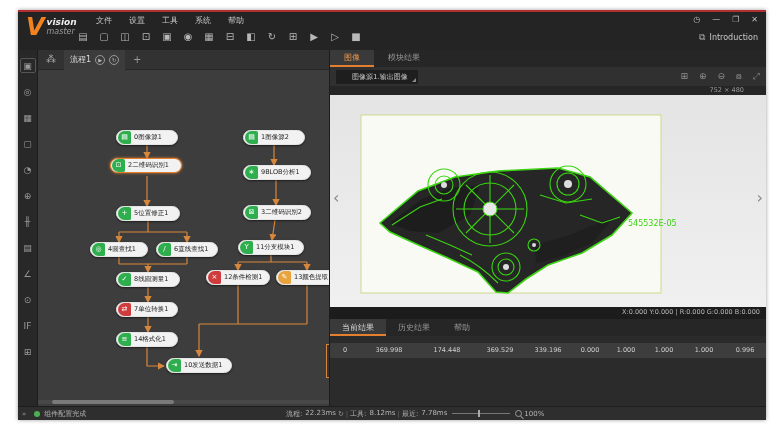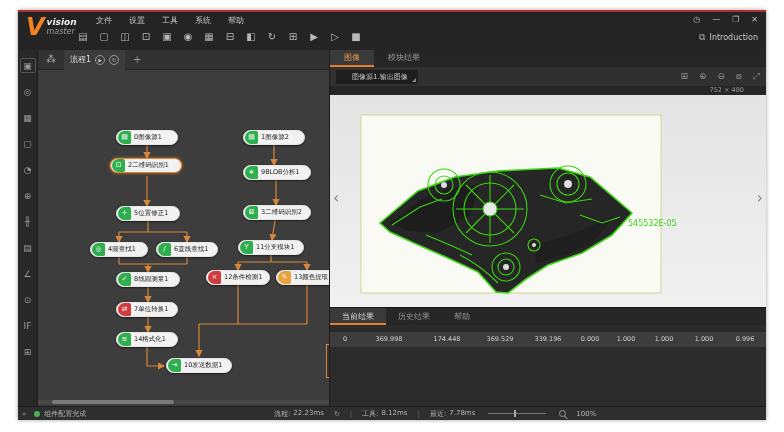--- a/index.html
+++ b/index.html
@@ -86,21 +86,21 @@
   .tr.row { background:#3d3d3d; border-top:1px solid #2a2a2a; }
   .td { font-size:6.5px; line-height:15px; text-align:center; white-space:nowrap; overflow:hidden; }
   .tr.head .td { color:#8f8f8f; }
   .tr.row .td { color:#cfcfcf; }
 
   
   .statusbar { position:absolute; left:0; right:0; bottom:0; height:14px; background:#2e2e2e;
     border-top:1px solid #1d1d1d; display:flex; align-items:center; font-size:7px; color:#b5b5b5; }
   .sb-expand { margin-left:4px; color:#9a9a9a; }
   .status-dot { width:6px; height:6px; border-radius:50%; background:#4caf50; margin:0 4px 0 8px; }
-  .metrics { position:absolute; left:256px; display:flex; align-items:center; gap:10px; }
+  .metrics { position:absolute; left:268px; display:flex; align-items:center; gap:2px; }
   .metric { display:flex; gap:3px; }
   .m-sep { color:#666; }
   .refresh-ic { color:#9a9a9a; font-size:7px; }
   .zoom-slider { width:58px; height:1px; background:#777; position:relative; margin:0 3px; }
   .zoom-handle { position:absolute; left:26px; top:-3px; width:2px; height:7px; background:#aaa; }
   .mag { width:7px; height:7px; border:1px solid #999; border-radius:50%; position:relative; }
   .mag::after { content:""; position:absolute; right:-3px; bottom:-2px; width:4px; height:1px;
     background:#999; transform:rotate(45deg); }
 </style>
 </head>
@@ -328,20 +328,21 @@
           </g>
           <circle cx="160" cy="114" r="7" fill="#e8e8e8" stroke="#3bd412" stroke-width="1"></circle>
           <circle cx="114" cy="90" r="3" fill="#dddddd"></circle>
           <circle cx="238" cy="89" r="4" fill="#dddddd"></circle>
           <circle cx="176" cy="172" r="3" fill="#dddddd"></circle>
           <circle cx="204" cy="150" r="2" fill="#dddddd"></circle>
           <text x="298" y="131" font-size="8" fill="#3bd412">545532E-05</text>
         </svg>
       </div>
 
+      <div class="readout">X:0.000 Y:0.000 | R:0.000 G:0.000 B:0.000</div>
 
       <div class="res-tabs" id="res-tabs">
           <div class="res-tab active">当前结果</div>
           <div class="res-tab">历史结果</div>
           <div class="res-tab">帮助</div>
         </div>
       <div class="res-table" id="res-table">
           <div class="tr row">
             <span class="td" style="width: 30px;">0</span>
             <span class="td" style="width: 58px;">369.998</span>

